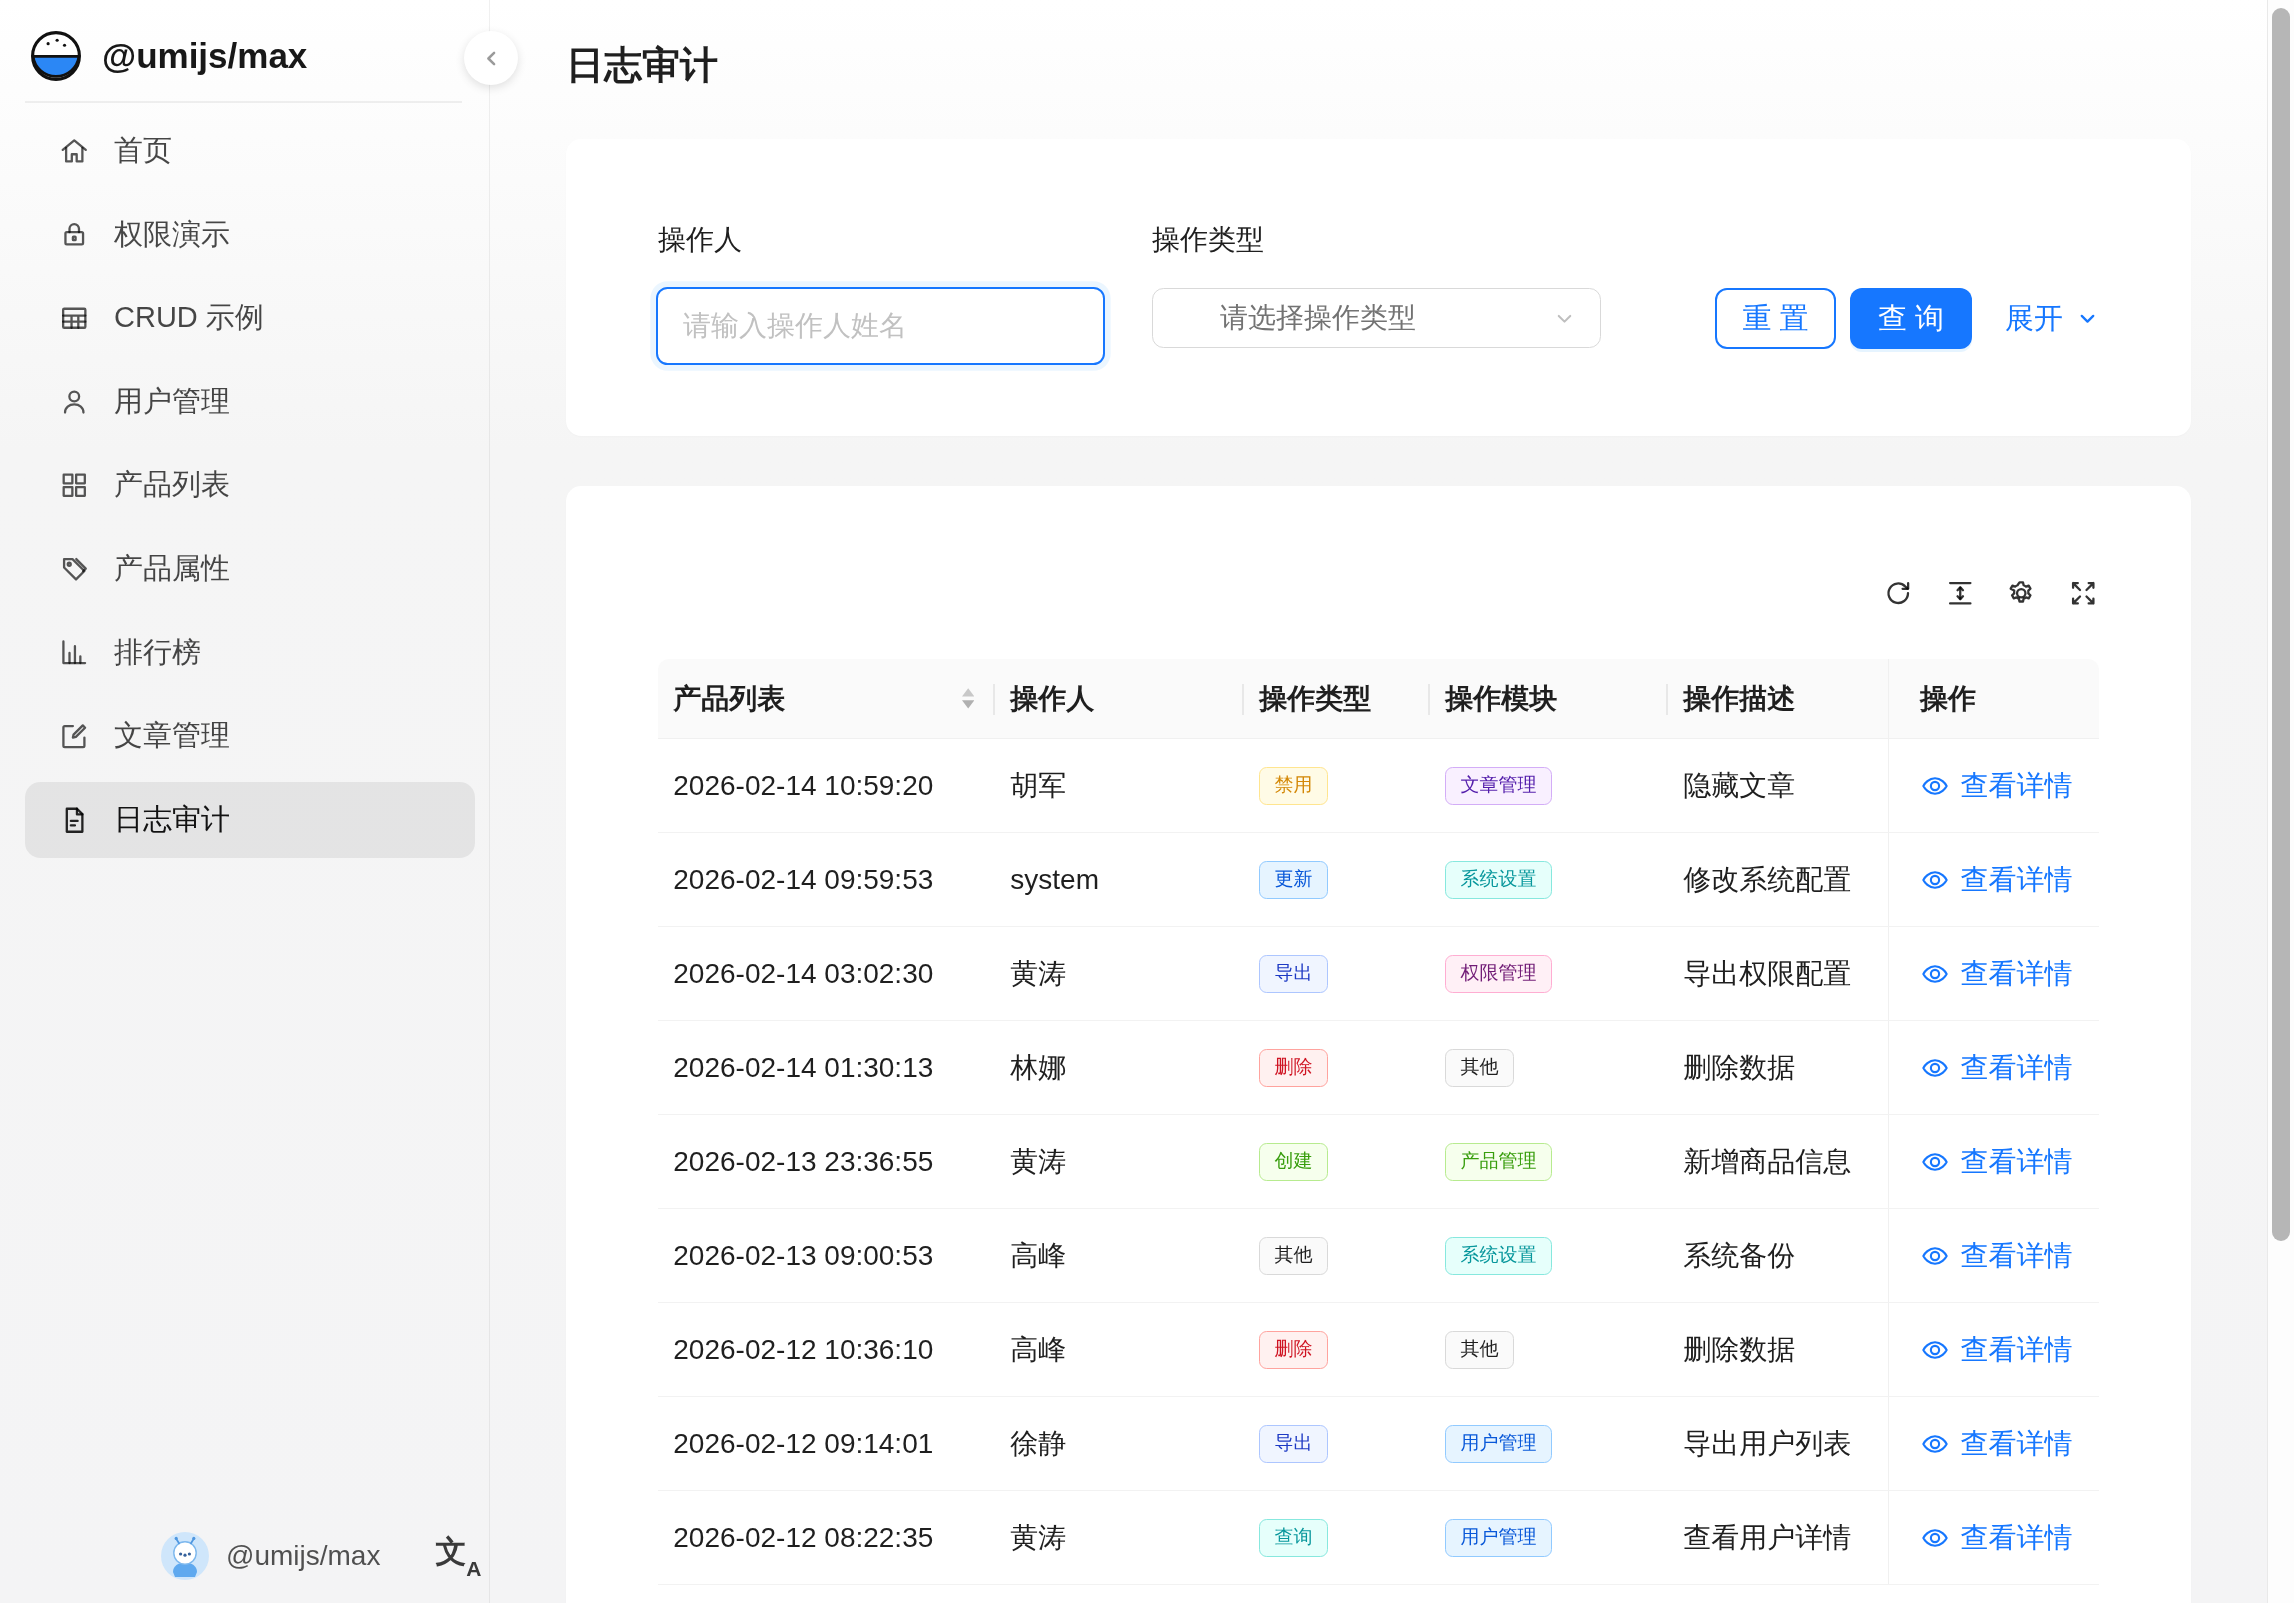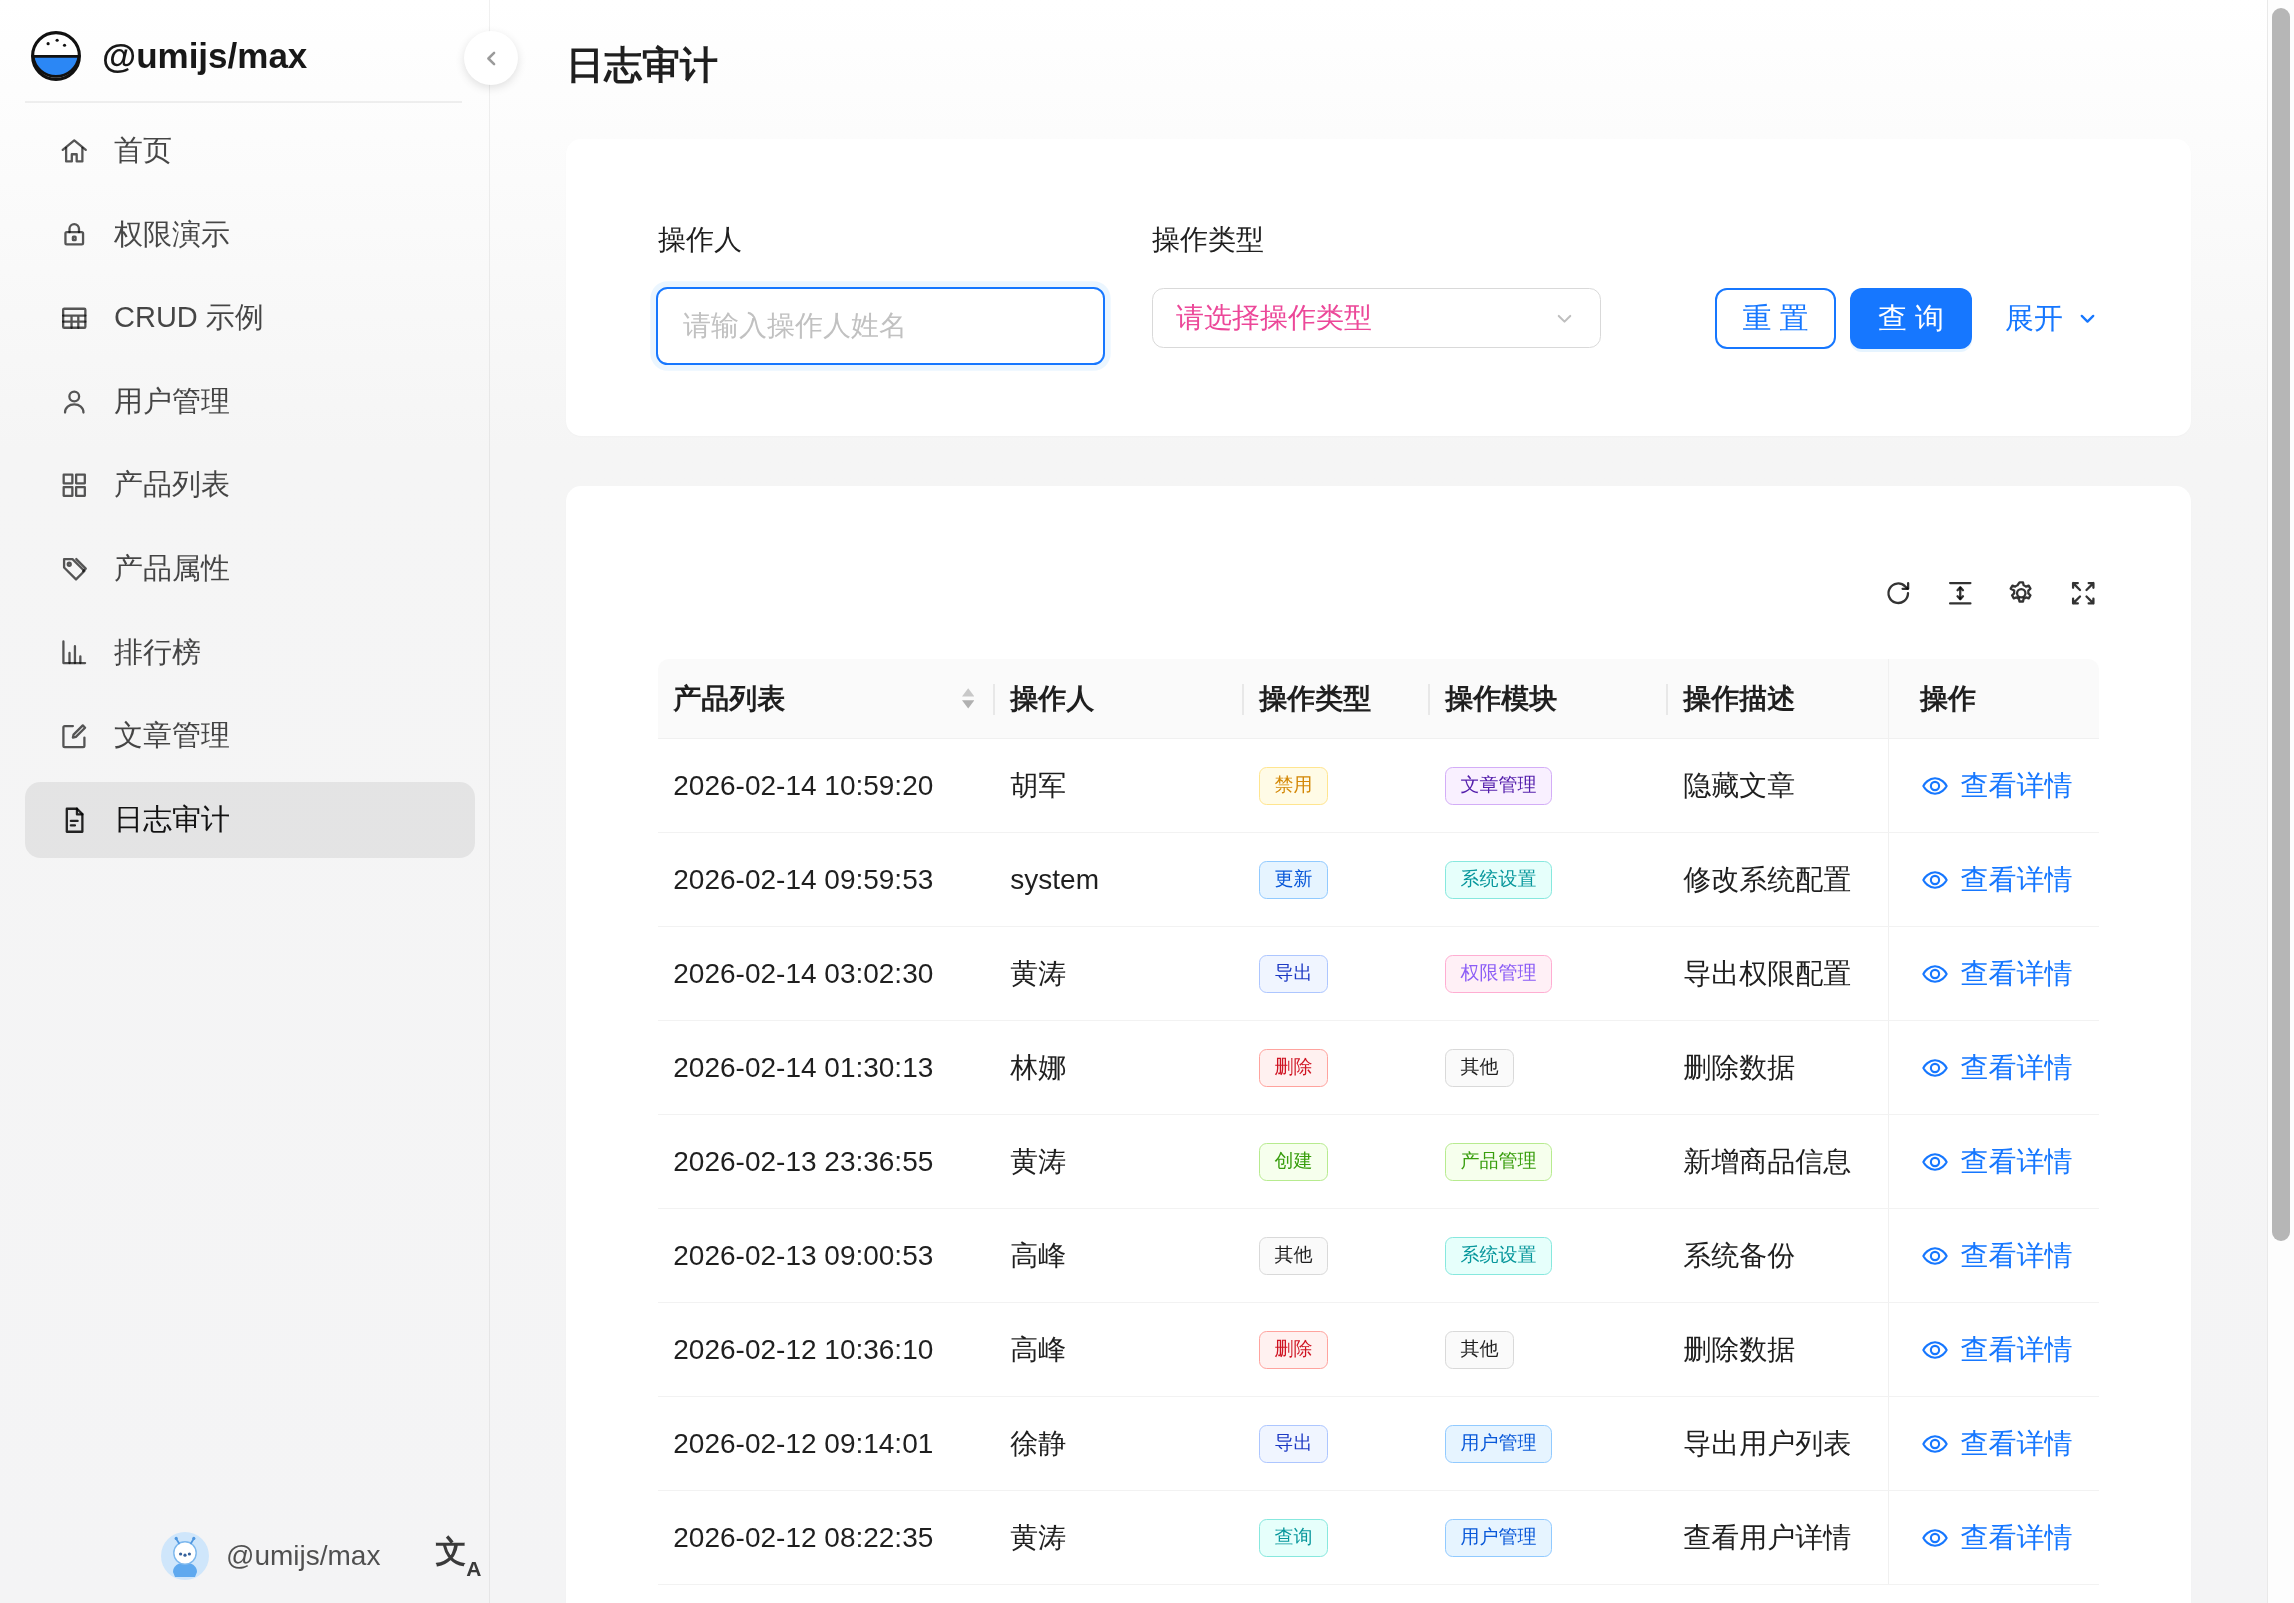--- a/index.html
+++ b/index.html
@@ -37,21 +37,21 @@
   .form-label{position:absolute;font-size:28px;color:rgba(0,0,0,0.88);}
   .label-operator{left:92px;top:82px;}
   .label-type{left:586px;top:82px;}
   .text-input{position:absolute;left:90px;top:148px;width:449px;height:78px;box-sizing:border-box;
     border:2.9px solid #1677ff;border-radius:11.5px;box-shadow:0 0 0 5.7px rgba(5,145,255,0.08);
     padding:0 25px;font-size:28px;font-family:inherit;color:rgba(0,0,0,0.88);outline:none;background:#fff;}
   .text-input::placeholder{color:#c1c1c1;}
   .select{position:absolute;left:586px;top:149px;width:449px;height:60px;box-sizing:border-box;
     border:1.9px solid #d9d9d9;border-radius:11.5px;background:#fff;display:flex;align-items:center;
     padding:0 23px;cursor:pointer;}
-  .select-placeholder{font-size:28px;color:#ec4899;flex:1;}
+  .select-placeholder{font-size:28px;color:#737373;flex:1;margin-left:44px;}
   .select .chev{width:25px;height:25px;color:#bfbfbf;}
   .btn{position:absolute;top:149px;height:61px;box-sizing:border-box;border-radius:12px;font-size:29px;
     display:flex;align-items:center;justify-content:center;cursor:pointer;font-family:inherit;}
   .btn-reset{left:1149px;width:121px;background:#fff;border:2.4px solid #1677ff;color:#1677ff;}
   .btn-primary{left:1284px;width:122px;background:#1677ff;border:none;color:#fff;box-shadow:0 2.9px 0 rgba(5,145,255,0.10);}
   .expand-link{position:absolute;left:1439px;top:149px;height:61px;display:flex;align-items:center;gap:11.5px;
     color:#1677ff;font-size:29px;cursor:pointer;}
   .expand-link svg{width:25px;height:25px;}
   
   .table-card{left:566px;top:486px;width:1625px;height:1166px;}
@@ -70,21 +70,21 @@
   .cell.c6,.hcell.c6{border-left:1.9px solid #f0f0f0;padding-left:31px;}
   .tag{display:inline-block;height:38px;line-height:34px;padding:0 14.3px;border-radius:7.6px;font-size:19px;
     border:1.9px solid transparent;box-sizing:border-box;white-space:nowrap;}
   .tag-gold{background:#fffbe6;border-color:#ffe58f;color:#d48806;}
   .tag-blue{background:#e6f4ff;border-color:#91caff;color:#0958d9;}
   .tag-geekblue{background:#f0f5ff;border-color:#adc6ff;color:#1d39c4;}
   .tag-red{background:#fff1f0;border-color:#ffa39e;color:#cf1322;}
   .tag-green{background:#f6ffed;border-color:#b7eb8f;color:#389e0d;}
   .tag-cyan{background:#e6fffb;border-color:#87e8de;color:#08979c;}
   .tag-purple{background:#f9f0ff;border-color:#d3adf7;color:#531dab;}
-  .tag-magenta{background:#fff0f6;border-color:#ffadd2;color:#8b5cf6;}
+  .tag-magenta{background:#fff0f6;border-color:#ffadd2;color:#701a75;}
   .tag-default{background:#fafafa;border-color:#d9d9d9;color:rgba(0,0,0,0.88);}
   .action-link{display:flex;align-items:center;gap:10.5px;color:#1677ff;font-size:28px;cursor:pointer;}
   .action-link svg{width:30px;height:30px;}
   
   .scrollbar-track{position:absolute;right:0;top:0;width:27px;height:1604px;background:#fdfdfd;border-left:1.9px solid #e9e9e9;box-sizing:border-box;}
   .scrollbar-thumb{position:absolute;left:3.8px;top:7.6px;width:18px;height:1233px;border-radius:9.6px;background:#b6b6b6;cursor:pointer;}
 </style>
 </head>
 <body>
 

